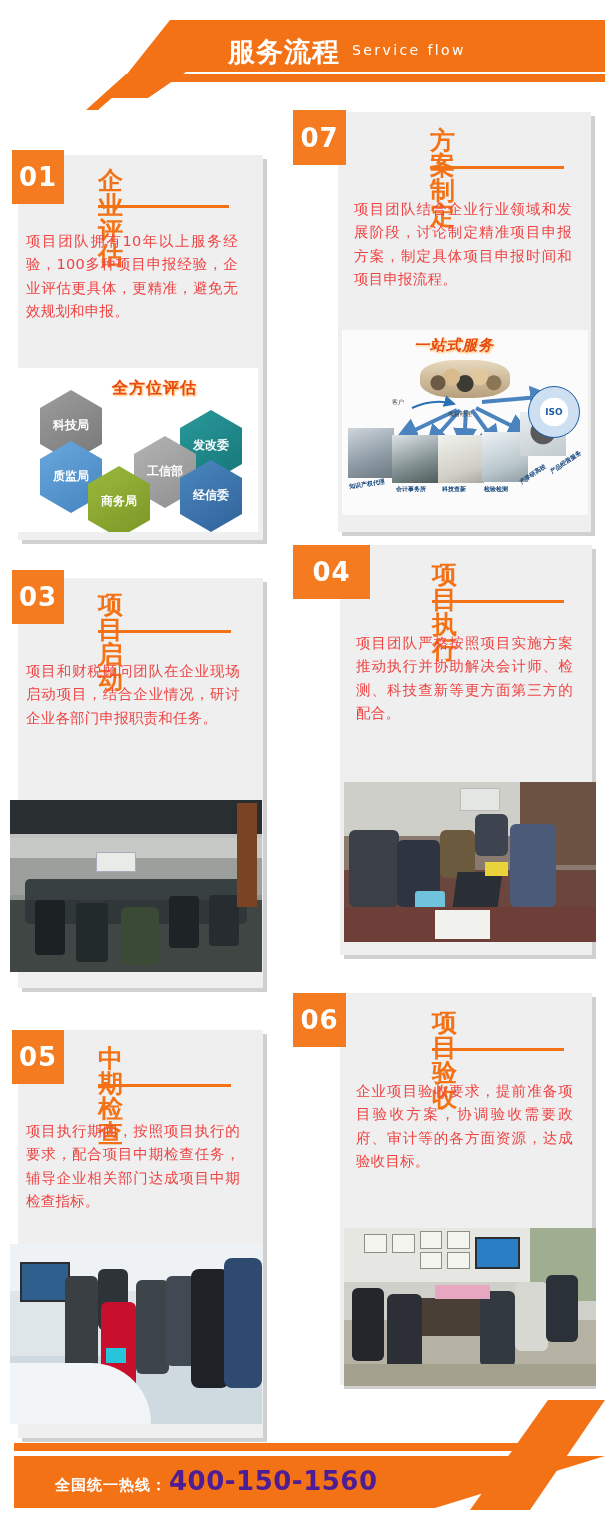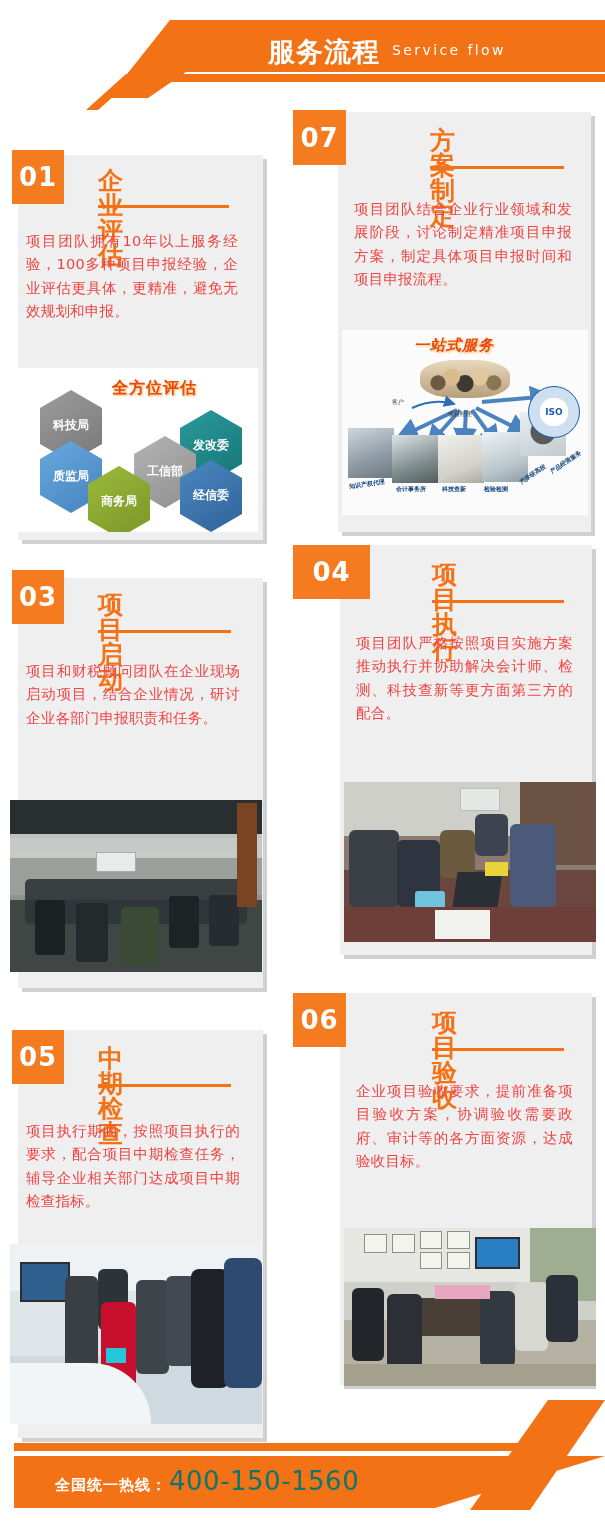--- a/index.html
+++ b/index.html
@@ -18,21 +18,21 @@
     background:#F47216;
     clip-path: polygon(62px 0, 100% 0, 100% 52px, 78px 52px, 40px 78px, 0 78px);
   }
   .hdr-wedge {
     position:absolute; left:86px; top:74px; width:519px; height:36px;
     background:#F47216;
     clip-path: polygon(40px 0, 100% 0, 100% 8px, 44px 8px, 12px 36px, 0 36px);
   }
   .hdr-text {
     position:absolute; left:228px; top:30px; height:42px;
-    display:flex; align-items:center; gap:12px; z-index:5;margin-left:40px;
+    display:flex; align-items:center; gap:12px; z-index:5;
   }
   .hdr-cn {
     color:#ffffff; font-size:27px; font-weight:bold; letter-spacing:1px;
     line-height:1;
   }
   .hdr-en {
     color:#ffffff; font-size:14px; letter-spacing:2.4px; line-height:1;
     padding-bottom:2px;
   }
 
@@ -104,21 +104,21 @@
   .ftr-wedge {
     position:absolute; left:430px; top:1400px; width:175px; height:110px;
     background:#F47216;
     clip-path: polygon(118px 0, 175px 0, 100px 110px, 40px 110px);
   }
   .ftr-text {
     position:absolute; left:55px; top:1466px; z-index:9;
     display:flex; align-items:baseline; gap:2px;
   }
   .ftr-cn { color:#fff; font-size:15px; font-weight:bold; letter-spacing:1px; }
-  .ftr-num { color:#0f766e; font-size:26px; font-weight:normal; letter-spacing:0.5px; }
+  .ftr-num { color:#4c1d95; font-size:26px; font-weight:bold; letter-spacing:0.5px; }
 </style>
 </head>
 <body>
 
 <div id="page">
 
   <div class="header-wrap">
     <div class="hdr-bar2"></div>
     <div class="hdr-wedge"></div>
     <div class="hdr-text">

